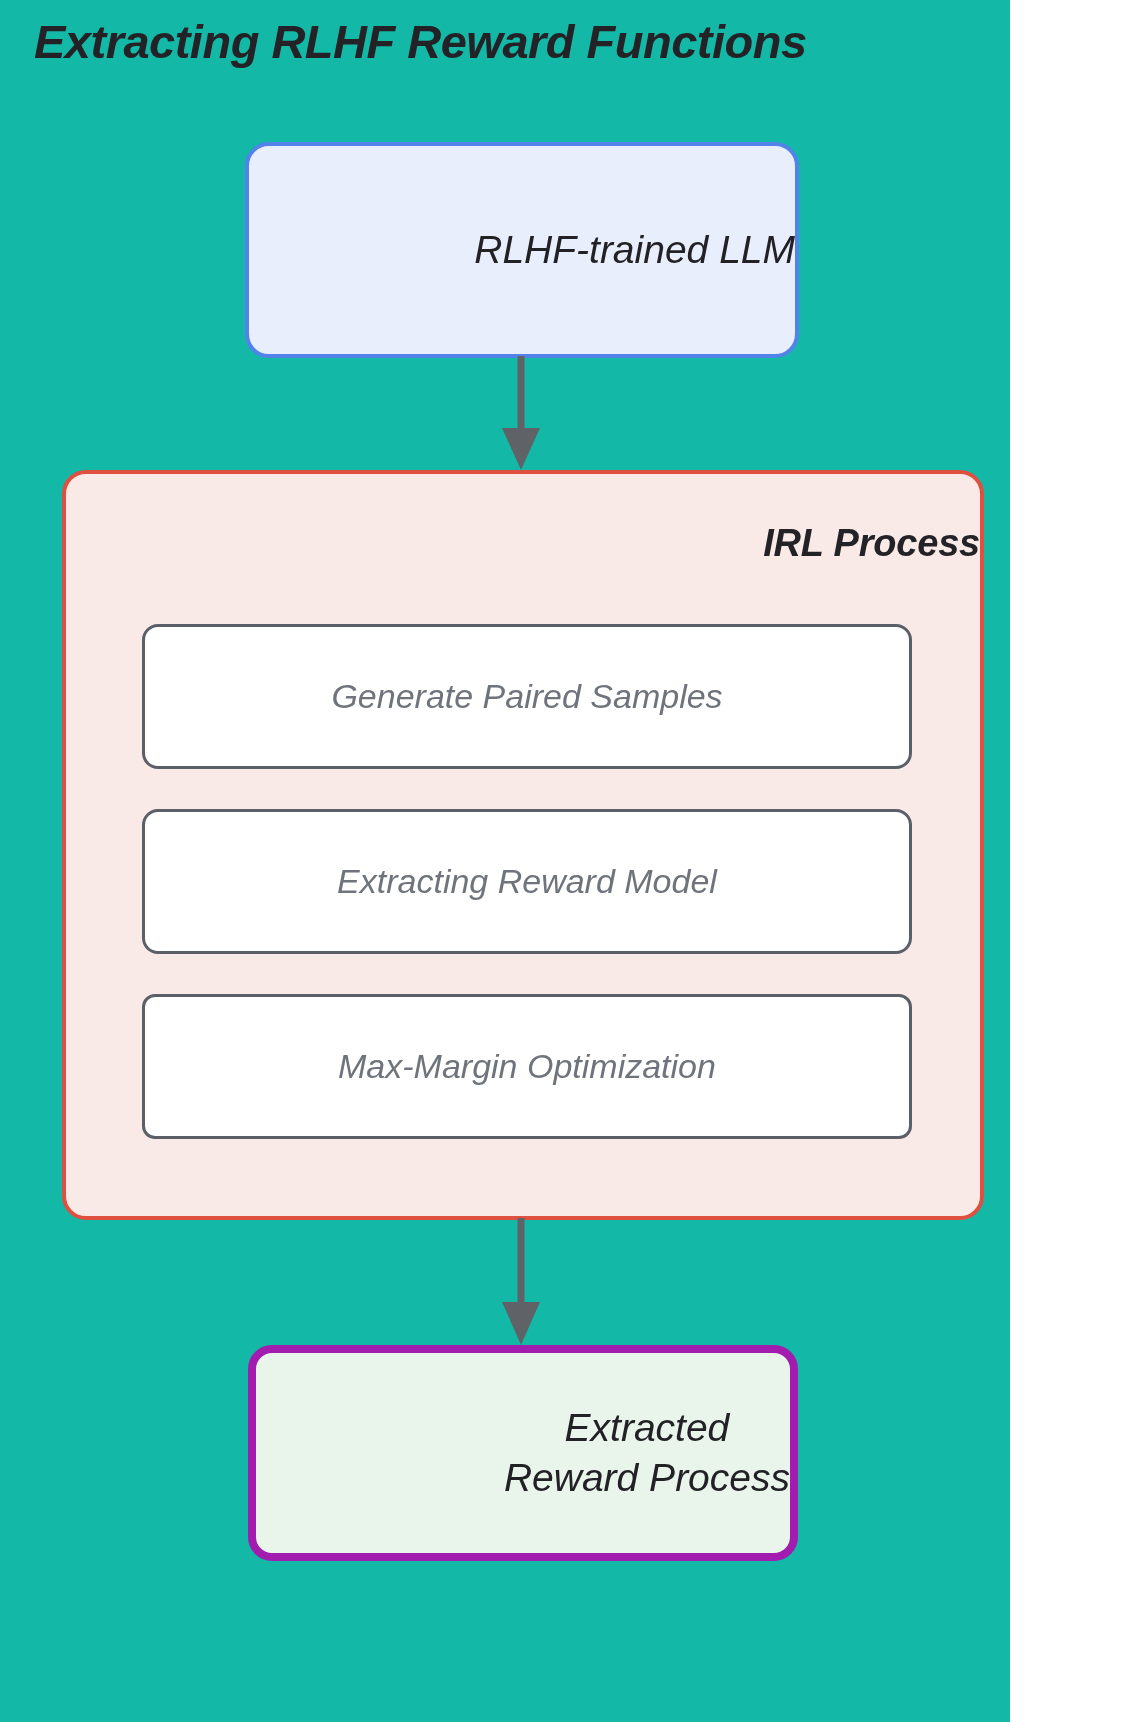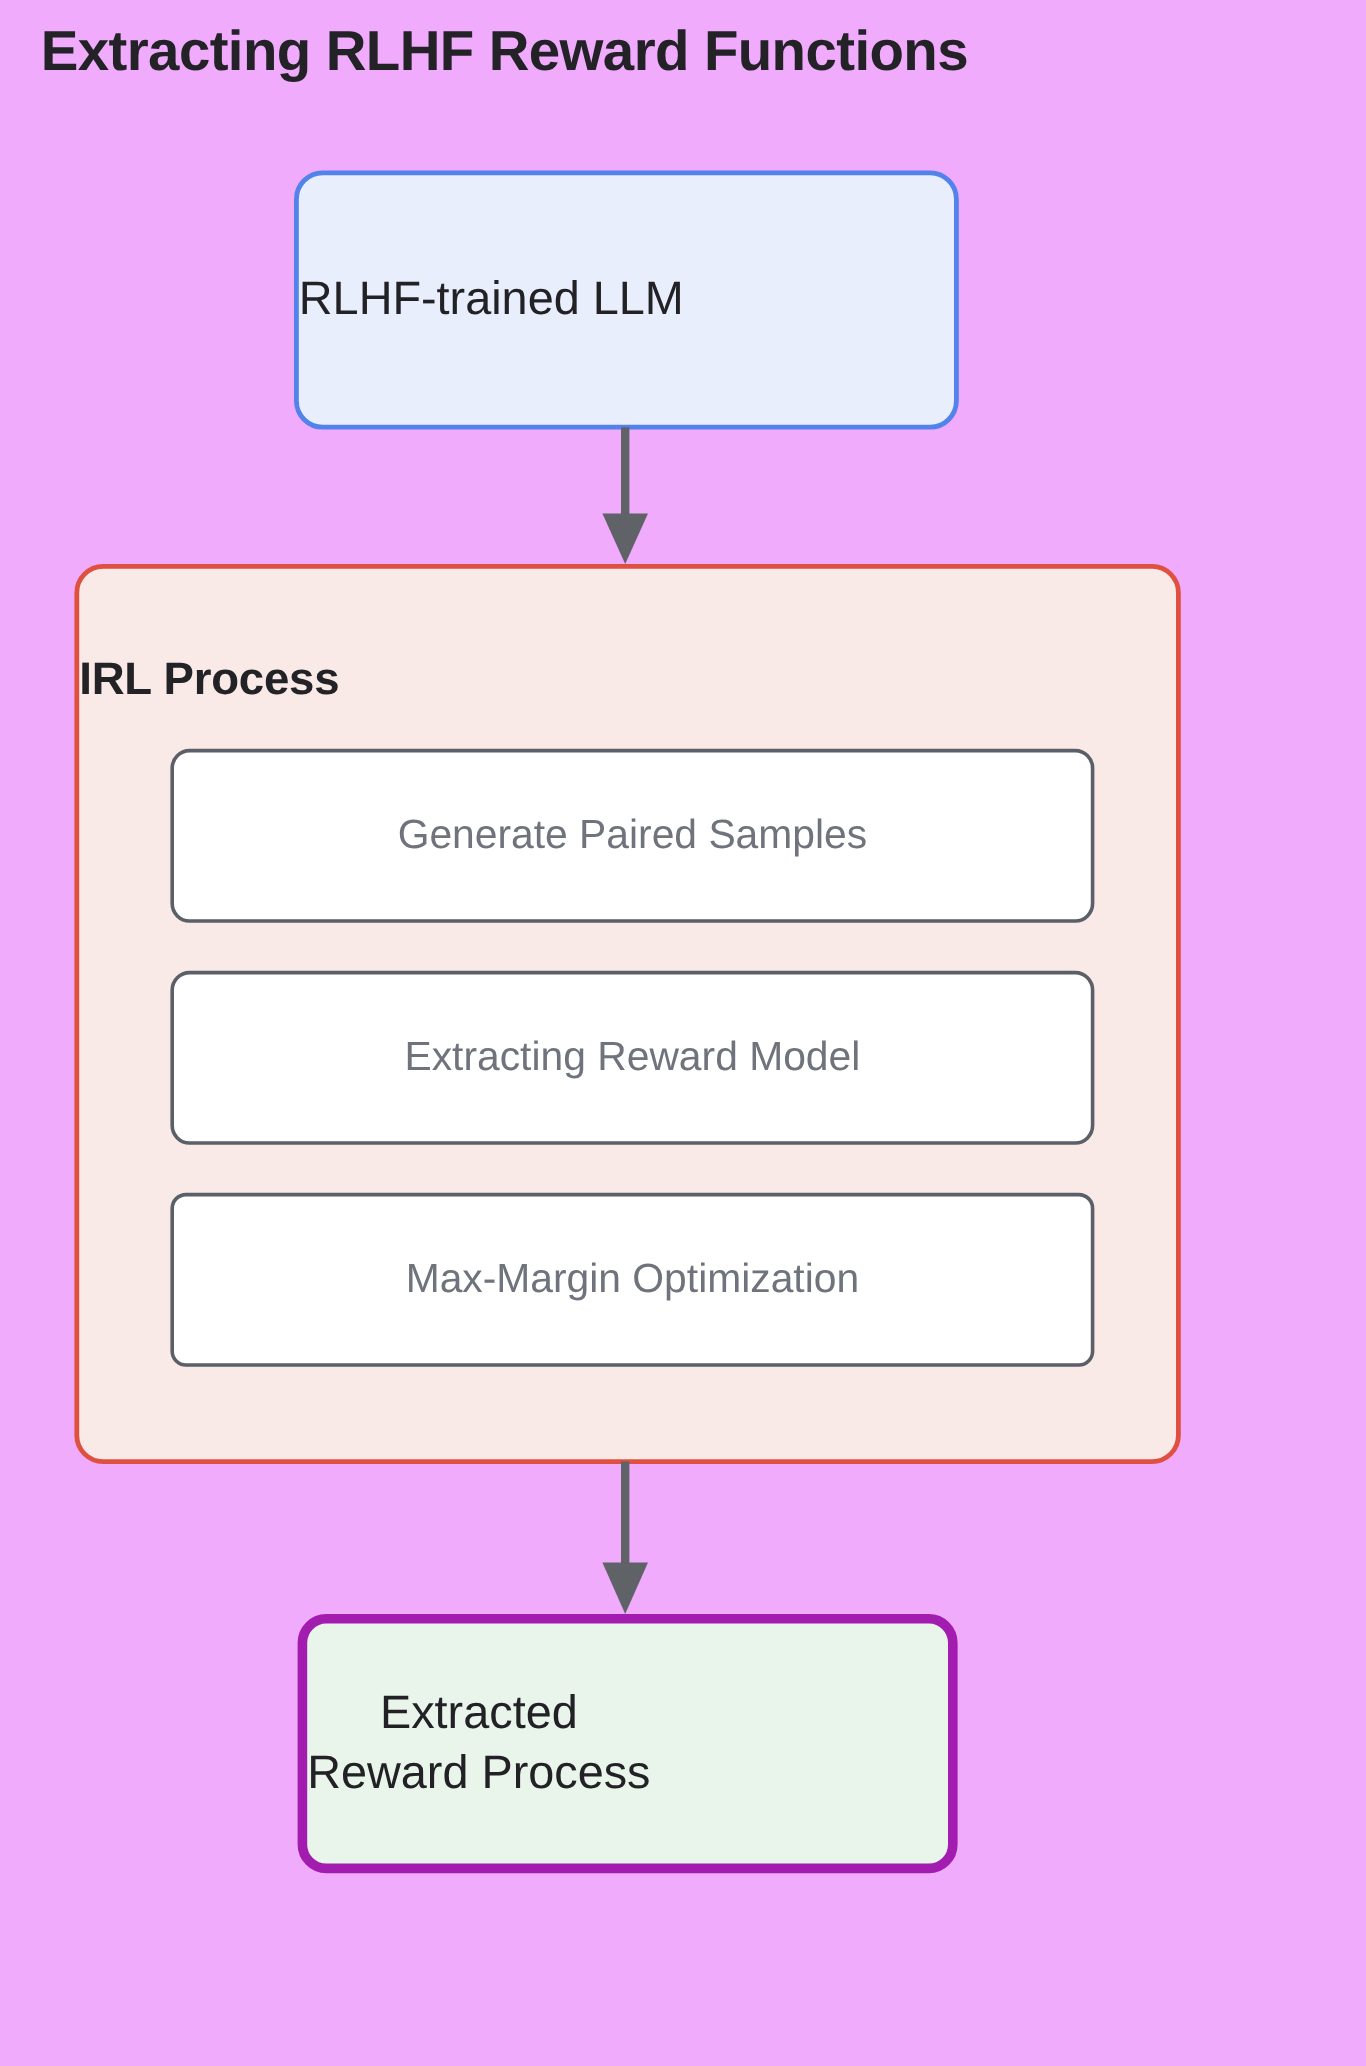--- a/index.html
+++ b/index.html
@@ -11,23 +11,24 @@
   body {
     width: 1138px;
     height: 1722px;
     font-family: "Liberation Sans", sans-serif;
     -webkit-font-smoothing: antialiased;
     overflow: hidden;
   }
 
   .page {
     position: relative;
-    width: 1138px;
+    width: 1010px;
     height: 1722px;
-    background: #f0abfc;
+    background: #14b8a6;
+    font-style: italic;
   }
 
   
   .diagram-title {
     position: absolute;
     left: 34px;
     top: 14px;
     width: 1070px;
     font-size: 47px;
     font-weight: 700;
@@ -36,21 +37,21 @@
     line-height: 1.18;
     white-space: nowrap;
   }
 
   
   .node {
     position: absolute;
     box-sizing: border-box;
     display: flex;
     align-items: center;
-    justify-content: flex-start;
+    justify-content: flex-end;
     text-align: center;
   }
 
   
   .node-source {
     left: 245px;
     top: 142px;
     width: 554px;
     height: 216px;
     background: #e9eefc;
@@ -74,26 +75,25 @@
     height: 750px;
     background: #faeae7;
     border: 4px solid #df5040;
     border-radius: 24px;
   }
   .subgraph-title {
     position: absolute;
     left: 0;
     right: 0;
     top: 48px;
-    text-align: left;
+    text-align: right;
     font-size: 38px;
     font-weight: 700;
     color: #232327;
     letter-spacing: -0.2px;
-    margin-top: 23px;
   }
 
   
   .step-list {
     position: absolute;
     left: 76px;
     top: 150px;
     width: 770px;
   }
   .step-box {

